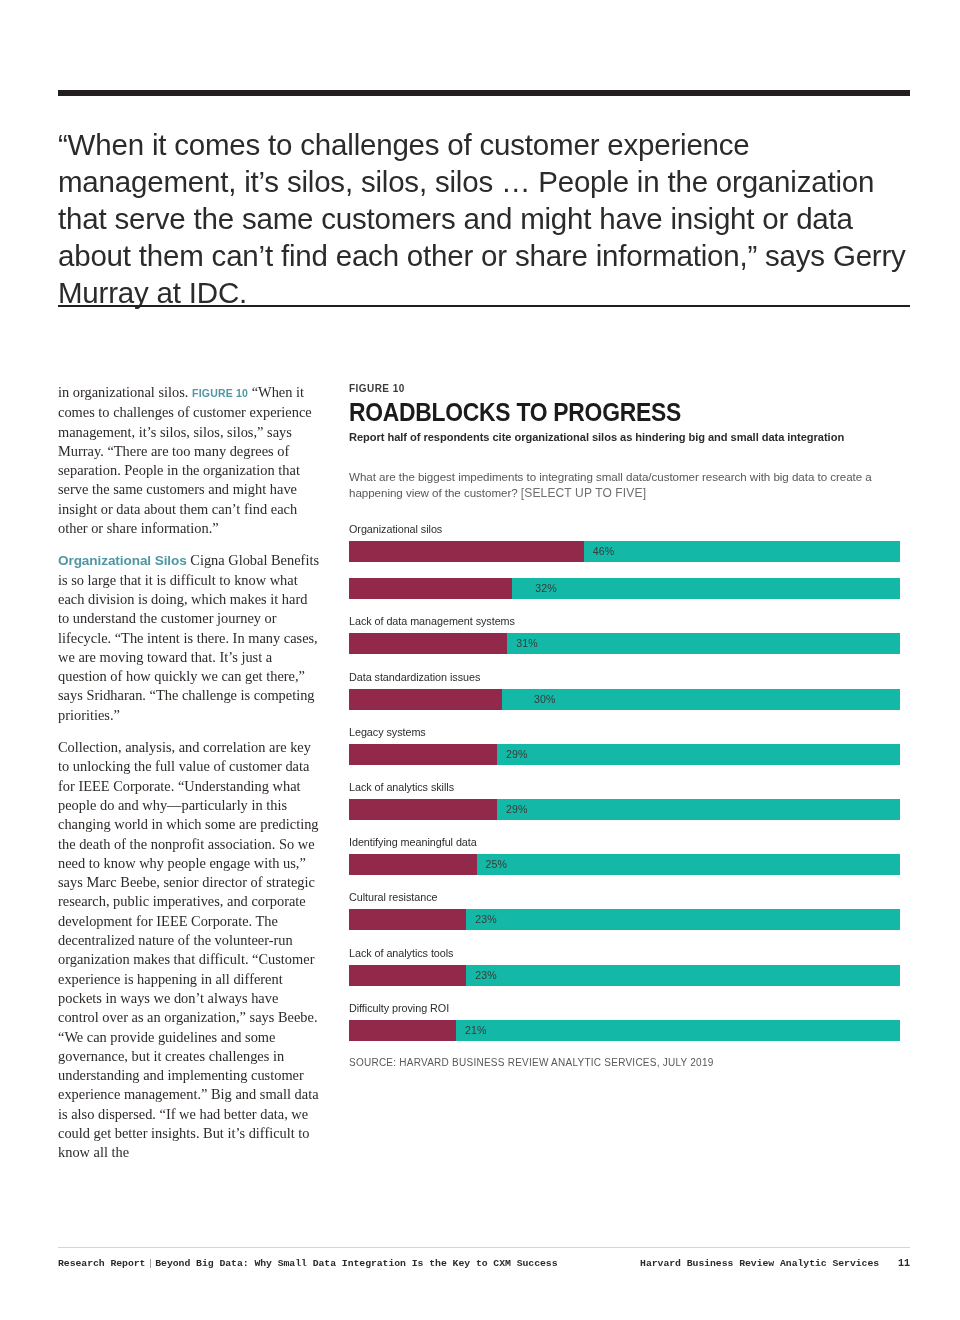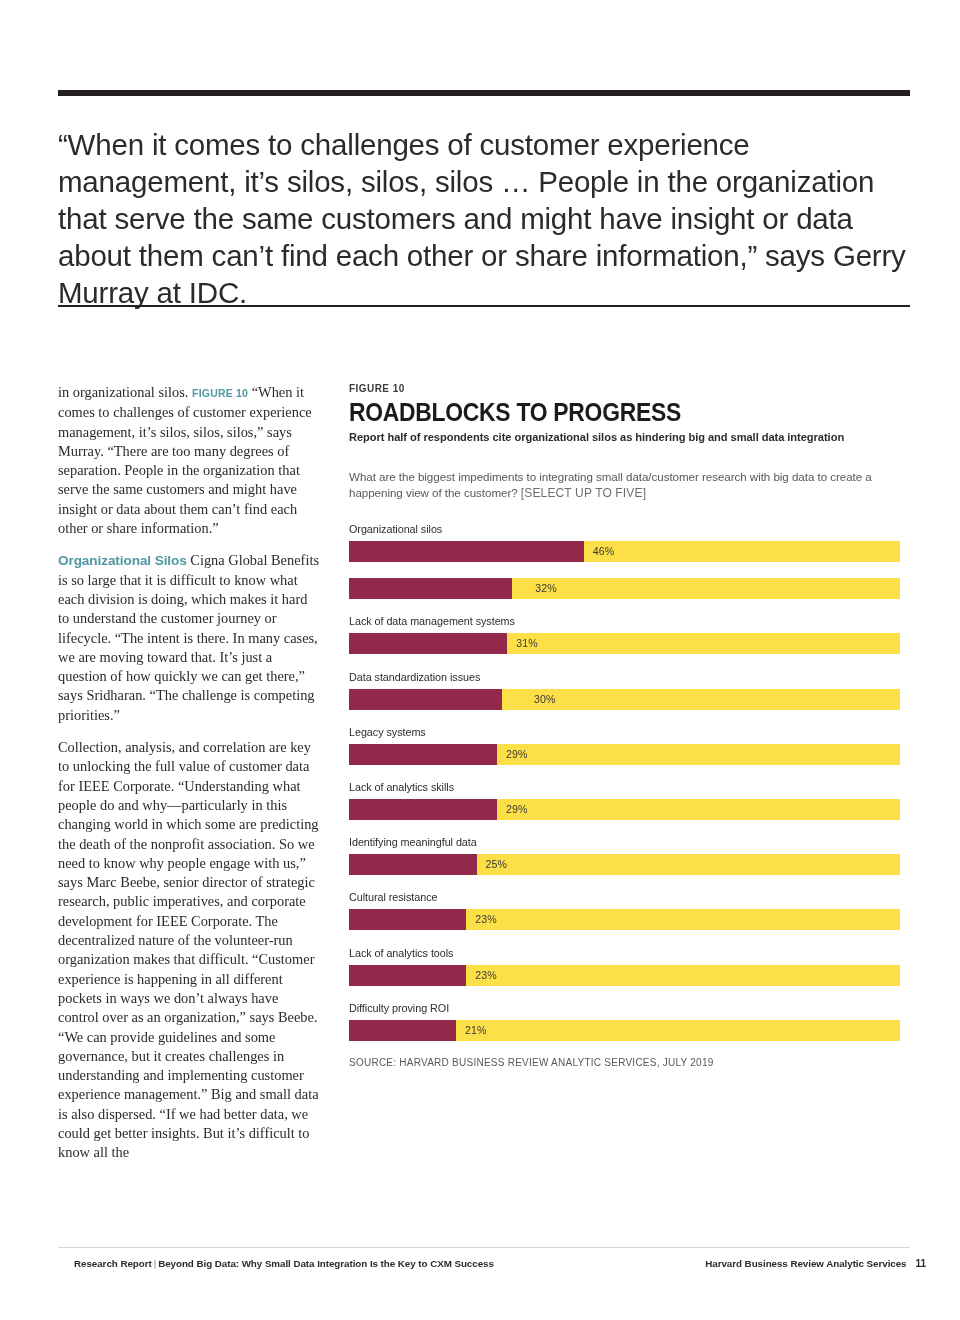--- a/index.html
+++ b/index.html
@@ -145,21 +145,21 @@
     font-size: 10.8px;
     color: #2c2c2c;
     letter-spacing: -0.05px;
     margin-bottom: 5px;
     line-height: 13px;
   }
   .bar-track {
     position: relative;
     width: 551px;
     height: 21px;
-    background: #fde047;
+    background: #14b8a6;
   }
   .bar-fill {
     position: absolute;
     left: 0;
     top: 0;
     height: 21px;
     background: #93294a;
   }
   .bar-value {
     position: absolute;
@@ -183,40 +183,41 @@
   .footer-rule {
     position: absolute;
     left: 58px;
     top: 1247px;
     width: 852px;
     height: 1.2px;
     background: #d4d4d4;
   }
   .footer {
     position: absolute;
-    left: 74px;
+    left: 58px;
     top: 1258px;
     width: 852px;
     display: flex;
     justify-content: space-between;
     align-items: baseline;
     font-size: 9.8px;
     font-weight: 700;
     color: #2b2b2b;
     letter-spacing: -0.05px;
+    font-family: Liberation Mono, monospace;
   }
   .footer-left .sep {
     color: #8a8a8a;
     font-weight: 400;
     padding: 0 2px;
   }
   .footer-right {
     display: flex;
     align-items: baseline;
-    gap: 9px;
+    gap: 19px;
   }
   .page-number {
     font-size: 10px;
     font-weight: 700;
     color: #2b2b2b;
   }
 </style>
 </head>
 <body>
 

